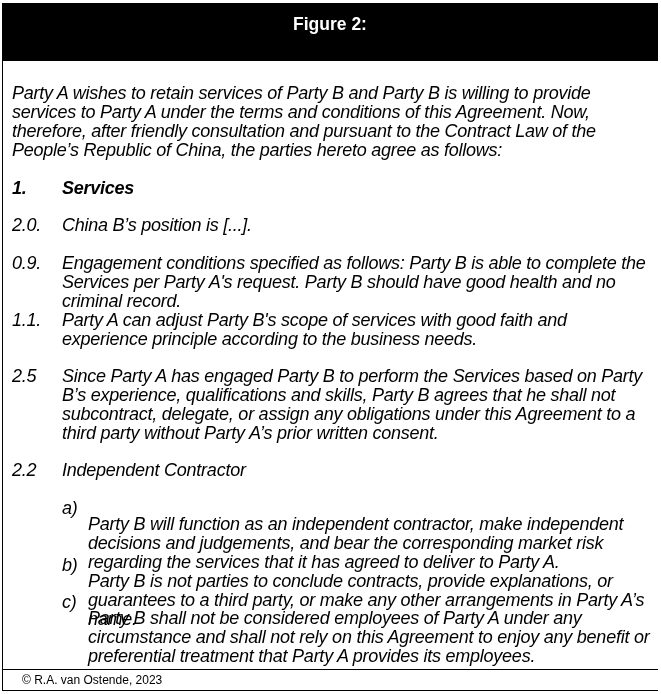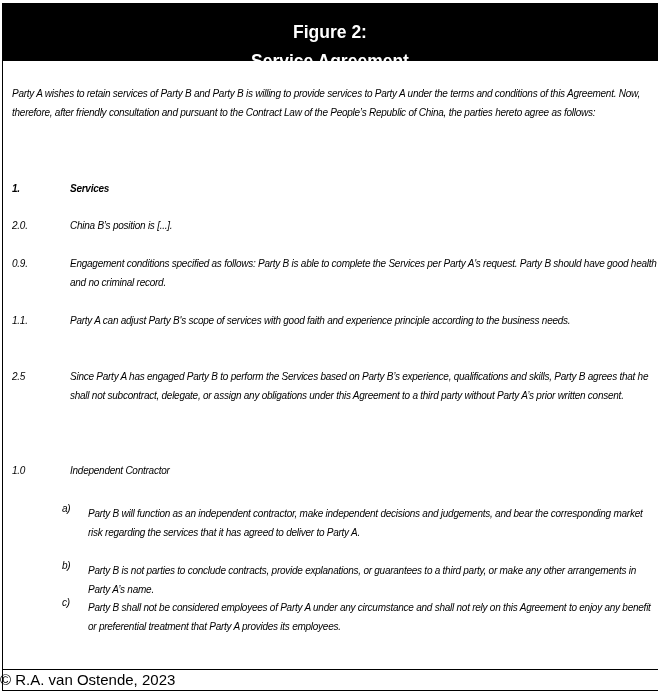--- a/index.html
+++ b/index.html
@@ -30,107 +30,106 @@
       top: 3px;
       width: 656px;
       height: 58px;
       background: #000000;
       color: #ffffff;
       text-align: center;
       font-weight: bold;
       font-size: 17.5px;
       line-height: 29px;
       box-sizing: border-box;
-      padding-top: 15px;
+      padding-top: 7px;
     }
     .header .line {
       display: block;
     }
     .body {
       position: absolute;
       left: 12px;
       top: 84px;
       width: 642px;
       font-style: italic;
-      font-size: 10px;
+      font-size: 18px;
       line-height: 19px;
       letter-spacing: -0.25px;
     }
     .intro {
       margin: 0;
       width: 642px;
     }
     .row {
       position: absolute;
       left: 0;
       width: 642px;
     }
     .num {
       position: absolute;
       left: 0;
       top: 0;
     }
     .txt {
       position: absolute;
-      left: 58px;
+      left: 50px;
       top: 0;
       width: 592px;
     }
     .bold {
       font-weight: bold;
     }
     .sub {
       position: absolute;
       left: 50px;
       width: 592px;
     }
     .sub .mark {
       position: absolute;
       left: 0;
       top: 0;
     }
     .sub .stxt {
       position: absolute;
       left: 26px;
-      top: 5px;
+      top: 16px;
       width: 566px;
     }
     .footer-top {
       position: absolute;
       left: 2px;
       top: 669px;
       width: 656px;
       height: 0;
       border-top: 1px solid #000;
     }
     .footer-bottom {
       position: absolute;
       left: 2px;
       top: 690px;
       width: 656px;
       height: 0;
       border-top: 1px solid #000;
     }
     .footer-text {
       position: absolute;
-      left: 0;
+      left: 22px;
       top: 671px;
-      font-size: 15px;
+      font-size: 12px;
       line-height: 18px;
       font-style: normal;
     }
   </style>
 </head>
 <body>
 
 <div class="frame"></div>
 
 <div class="header">
   <span class="line">Figure 2:</span>
-  <span class="line">Service Agreement</span>
 </div>
 
 <div class="body">
   <p class="intro">Party A wishes to retain services of Party B and Party B is willing to provide services to Party A under the terms and conditions of this Agreement. Now, therefore, after friendly consultation and pursuant to the Contract Law of the People’s Republic of China, the parties hereto agree as follows:</p>
 
   <div class="row bold" style="top:95px;">
     <span class="num">1.</span>
     <span class="txt">Services</span>
   </div>
 
@@ -148,21 +147,21 @@
     <span class="num">1.1.</span>
     <span class="txt">Party A can adjust Party B's scope of services with good faith and experience principle according to the business needs.</span>
   </div>
 
   <div class="row" style="top:283px;">
     <span class="num">2.5</span>
     <span class="txt">Since Party A has engaged Party B to perform the Services based on Party B’s experience, qualifications and skills, Party B agrees that he shall not subcontract, delegate, or assign any obligations under this Agreement to a third party without Party A’s prior written consent.</span>
   </div>
 
   <div class="row" style="top:377px;">
-    <span class="num">1.0</span>
+    <span class="num">2.2</span>
     <span class="txt">Independent Contractor</span>
   </div>
 
   <div class="sub" style="top:415px;">
     <span class="mark">a)</span>
     <span class="stxt">Party B will function as an independent contractor, make independent decisions and judgements, and bear the corresponding market risk regarding the services that it has agreed to deliver to Party A.</span>
   </div>
 
   <div class="sub" style="top:472px;">
     <span class="mark">b)</span>

